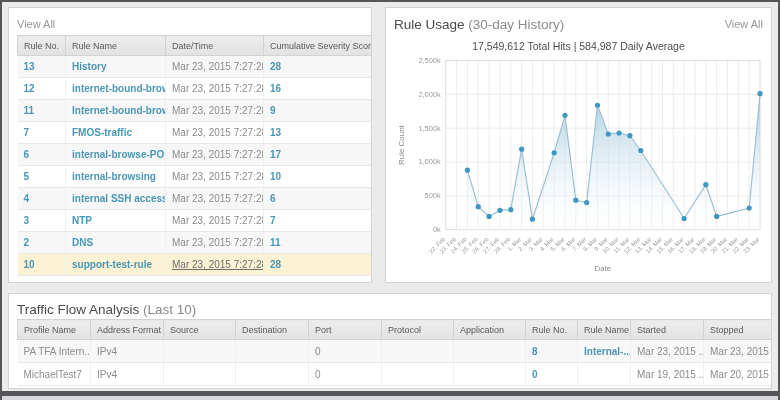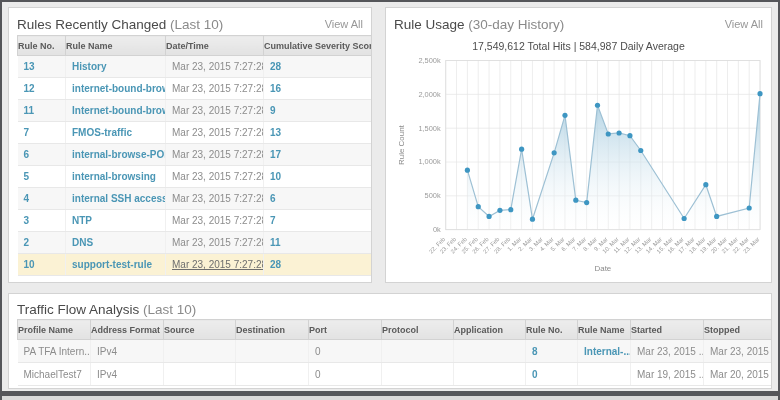--- a/index.html
+++ b/index.html
@@ -20,22 +20,22 @@
   #panel-usage { flex:1; }
   #panel-flow  { margin-top:10px; height:96px; }
   .panel-head { display:flex; justify-content:space-between; align-items:center; height:22px; }
   .panel-title { font-size:13.5px; color:#4a4a4a; }
   .panel-title .suffix { color:#8a8a8a; }
   .view-all { font-size:11px; color:#979797; cursor:pointer; }
   table { border-collapse:collapse; width:100%; table-layout:fixed; }
   thead th {
     background:linear-gradient(#ededed,#e2e2e2);
     border:1px solid #d2d2d2; border-left:none;
-    font-size:9px; font-weight:bold; color:#5a5a5a; text-align:left;
-    padding:0 0; height:20px; white-space:nowrap; overflow:hidden;
+    font-size:9px; font-weight:normal; color:#5a5a5a; text-align:left;
+    padding:0 6px; height:20px; white-space:nowrap; overflow:hidden;
   }
   thead th:first-child { border-left:1px solid #d2d2d2; }
   tbody td {
     font-size:10px; color:#4a4a4a; padding:0 6px;
     border-bottom:1px solid #e8e8e8; border-right:1px solid #f0f0f0;
     white-space:nowrap; overflow:hidden; height:22px;
   }
   tbody tr:first-child td { border-top:none; }
   #rules-table tbody tr:nth-child(odd) td { background:#f7f7f7; }
   #rules-table tbody tr.hl td { background:#fbf2d4; }
@@ -54,21 +54,20 @@
 </head>
 <body>
 
 <div id="frame">
   <div id="content">
 
     <div class="toprow">
 
       <div class="panel" id="panel-rules">
         <div class="panel-head">
-          <div class="panel-title"><span>Rules Recently Changed</span><span class="suffix"> (Last 10)</span></div>
           <span class="view-all">View All</span>
         </div>
         <table id="rules-table">
           <colgroup>
               <col style="width:48px">
               <col style="width:100px">
               <col style="width:98px">
               <col style="width:116px">
             </colgroup>
           <thead>

